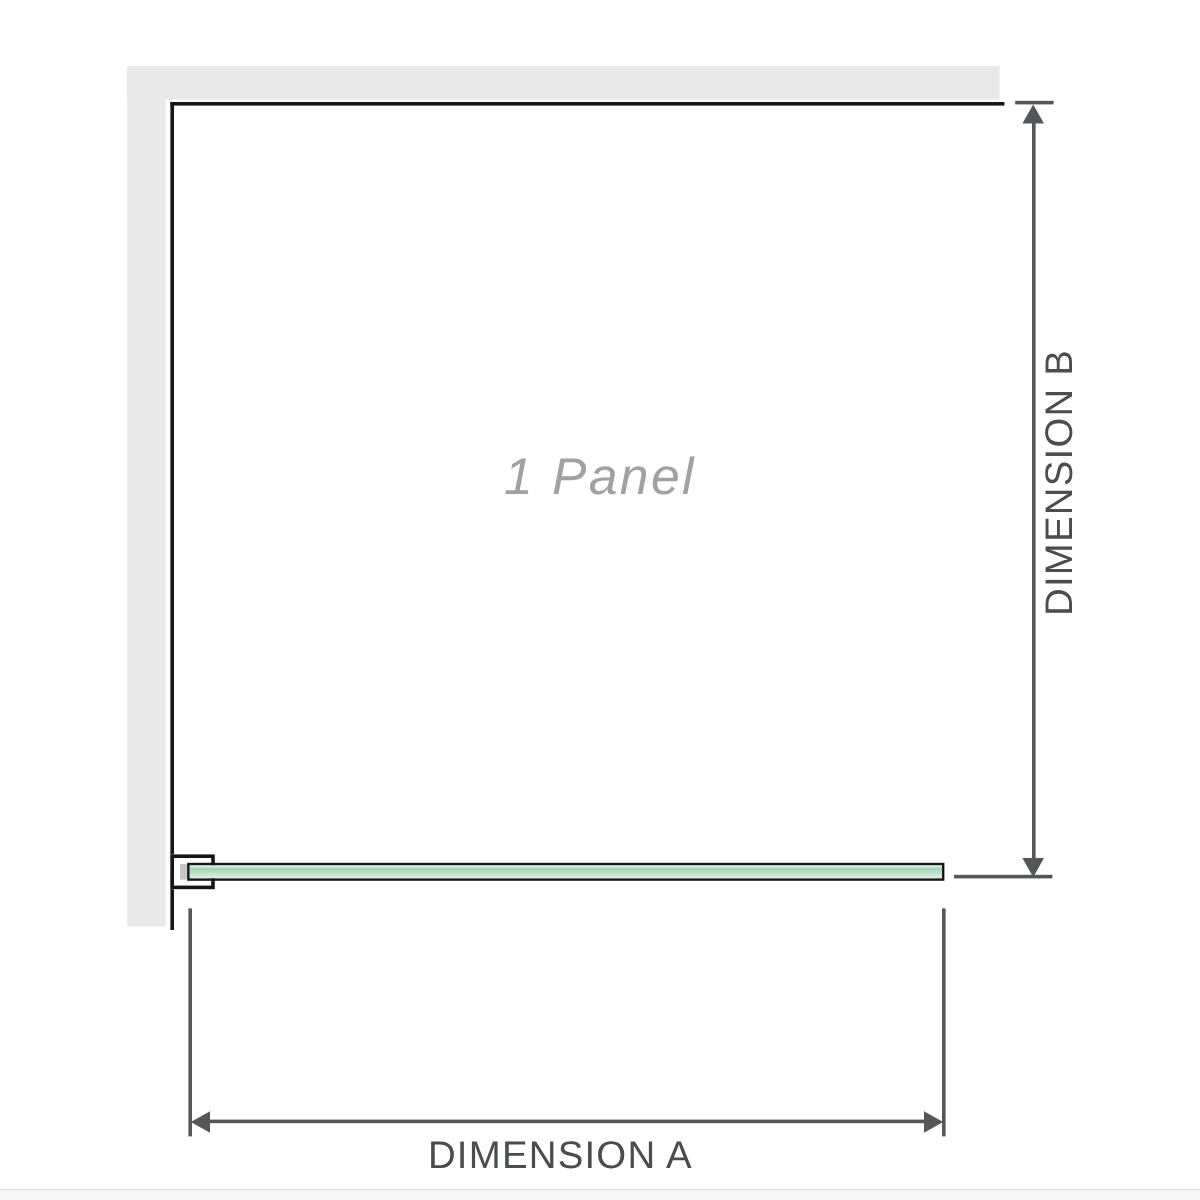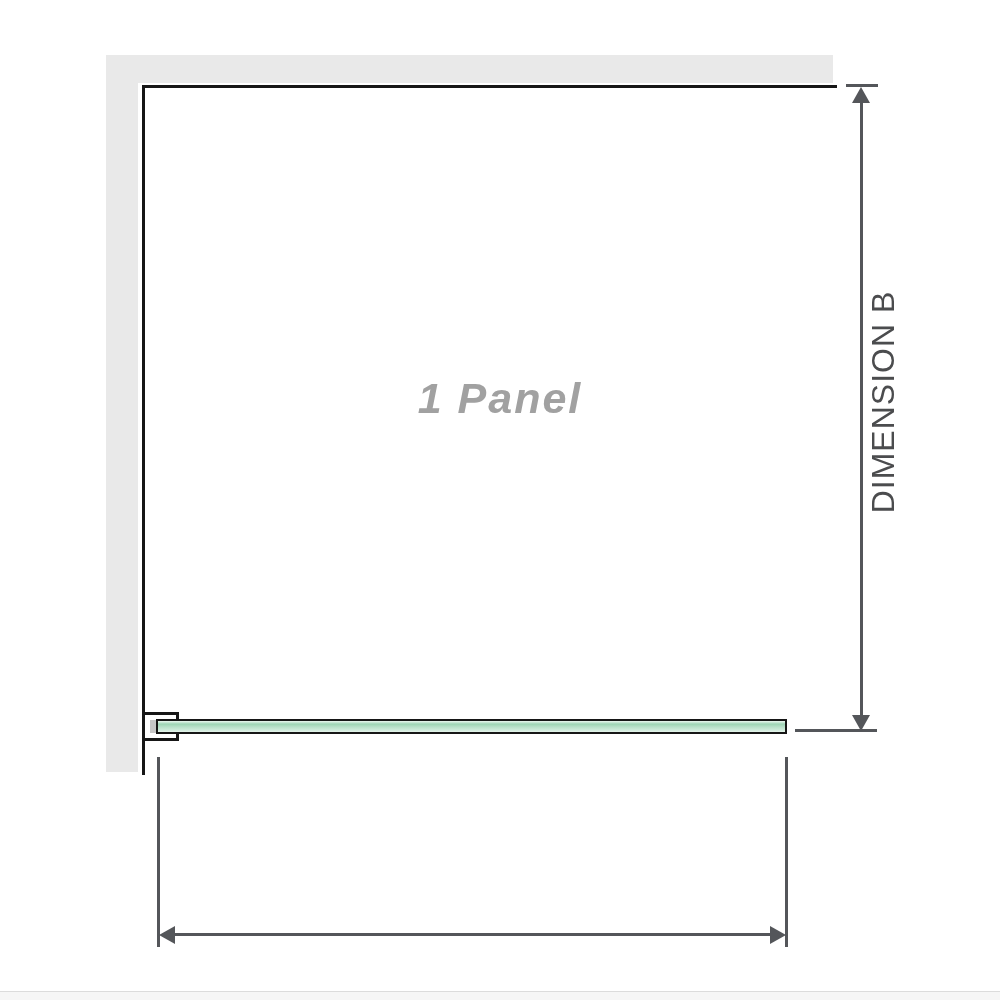--- a/index.html
+++ b/index.html
@@ -104,21 +104,21 @@
     border-bottom: 9px solid transparent;
     border-left: 16px solid var(--dimension-line, #54565a);
   }
   #dim-a-label { left: 467px; top: 963px; }
 
   
   #panel-count-label {
     left: 500px; top: 398px;
     transform: translate(-50%, -50%);
     font-style: italic;
-    font-weight: bold;
+    font-weight: normal;
     font-size: 43px;
     letter-spacing: 2px;
     color: var(--label-gray, #a1a1a1);
     white-space: nowrap;
   }
 
   
   #bottom-edge-strip {
     left: 0; top: 991px; width: 1000px; height: 9px;
     background: #f6f6f6;
@@ -147,16 +147,17 @@
   <div class="abs dim-line" id="dim-b-line"></div>
   <div class="abs" id="dim-b-arrow-up"></div>
   <div class="abs" id="dim-b-arrow-down"></div>
   <div class="abs dim-label" id="dim-b-label">DIMENSION B</div>
 
   <div class="abs dim-tick" id="dim-a-tick-left"></div>
   <div class="abs dim-tick" id="dim-a-tick-right"></div>
   <div class="abs dim-line" id="dim-a-line"></div>
   <div class="abs" id="dim-a-arrow-left"></div>
   <div class="abs" id="dim-a-arrow-right"></div>
+  <div class="abs dim-label" id="dim-a-label">DIMENSION A</div>
 
   <div class="abs" id="bottom-edge-strip"></div>
 
 </div>
 
 </body></html>

